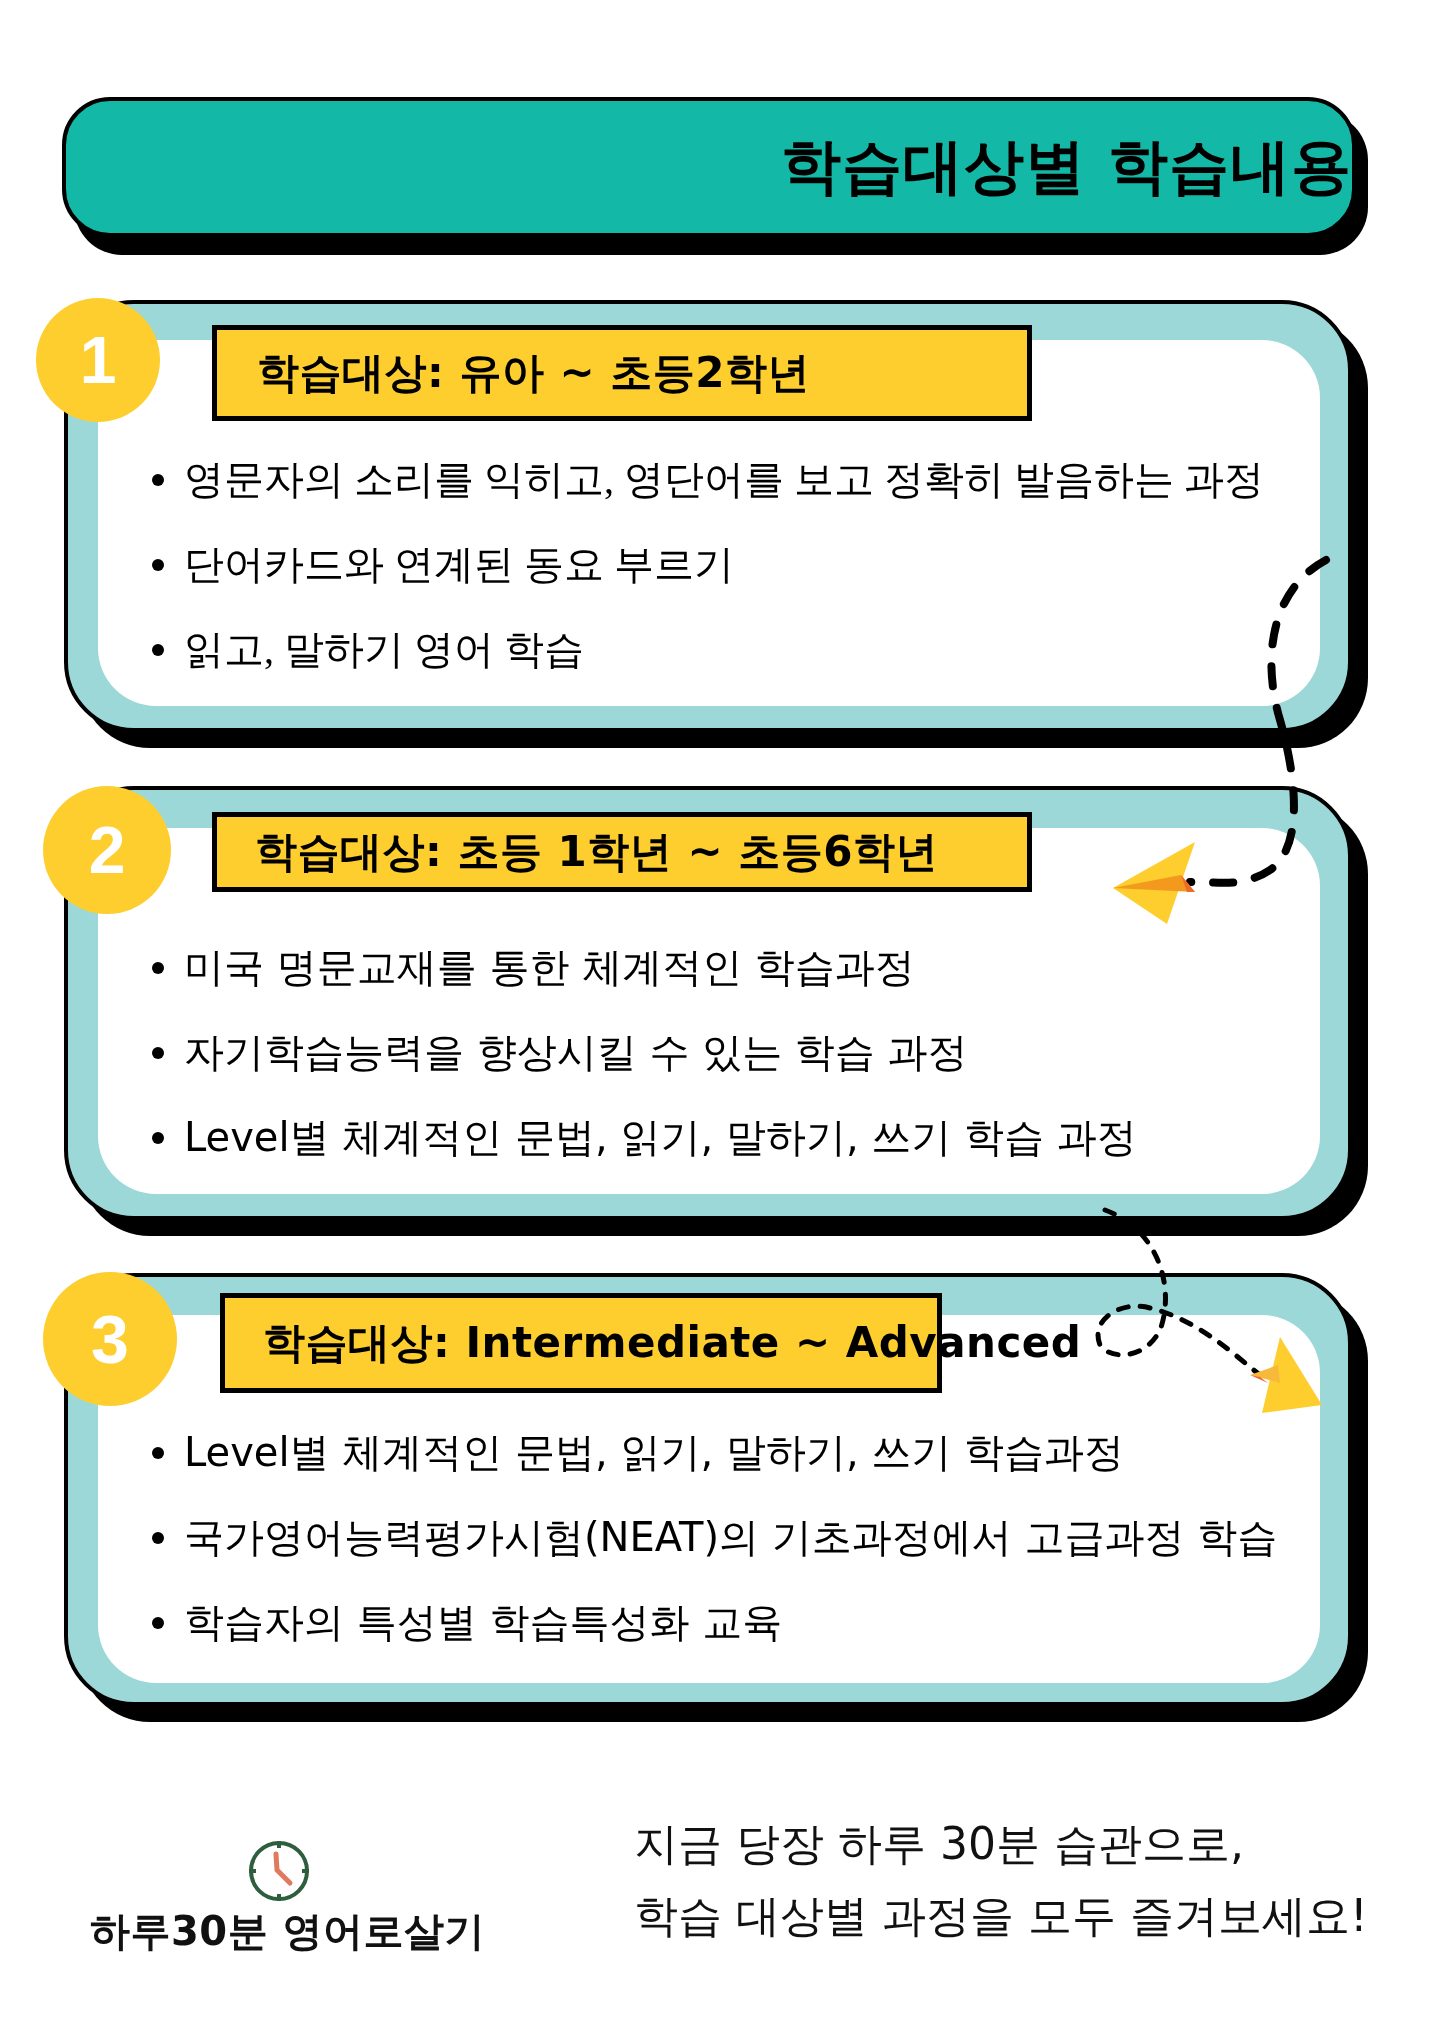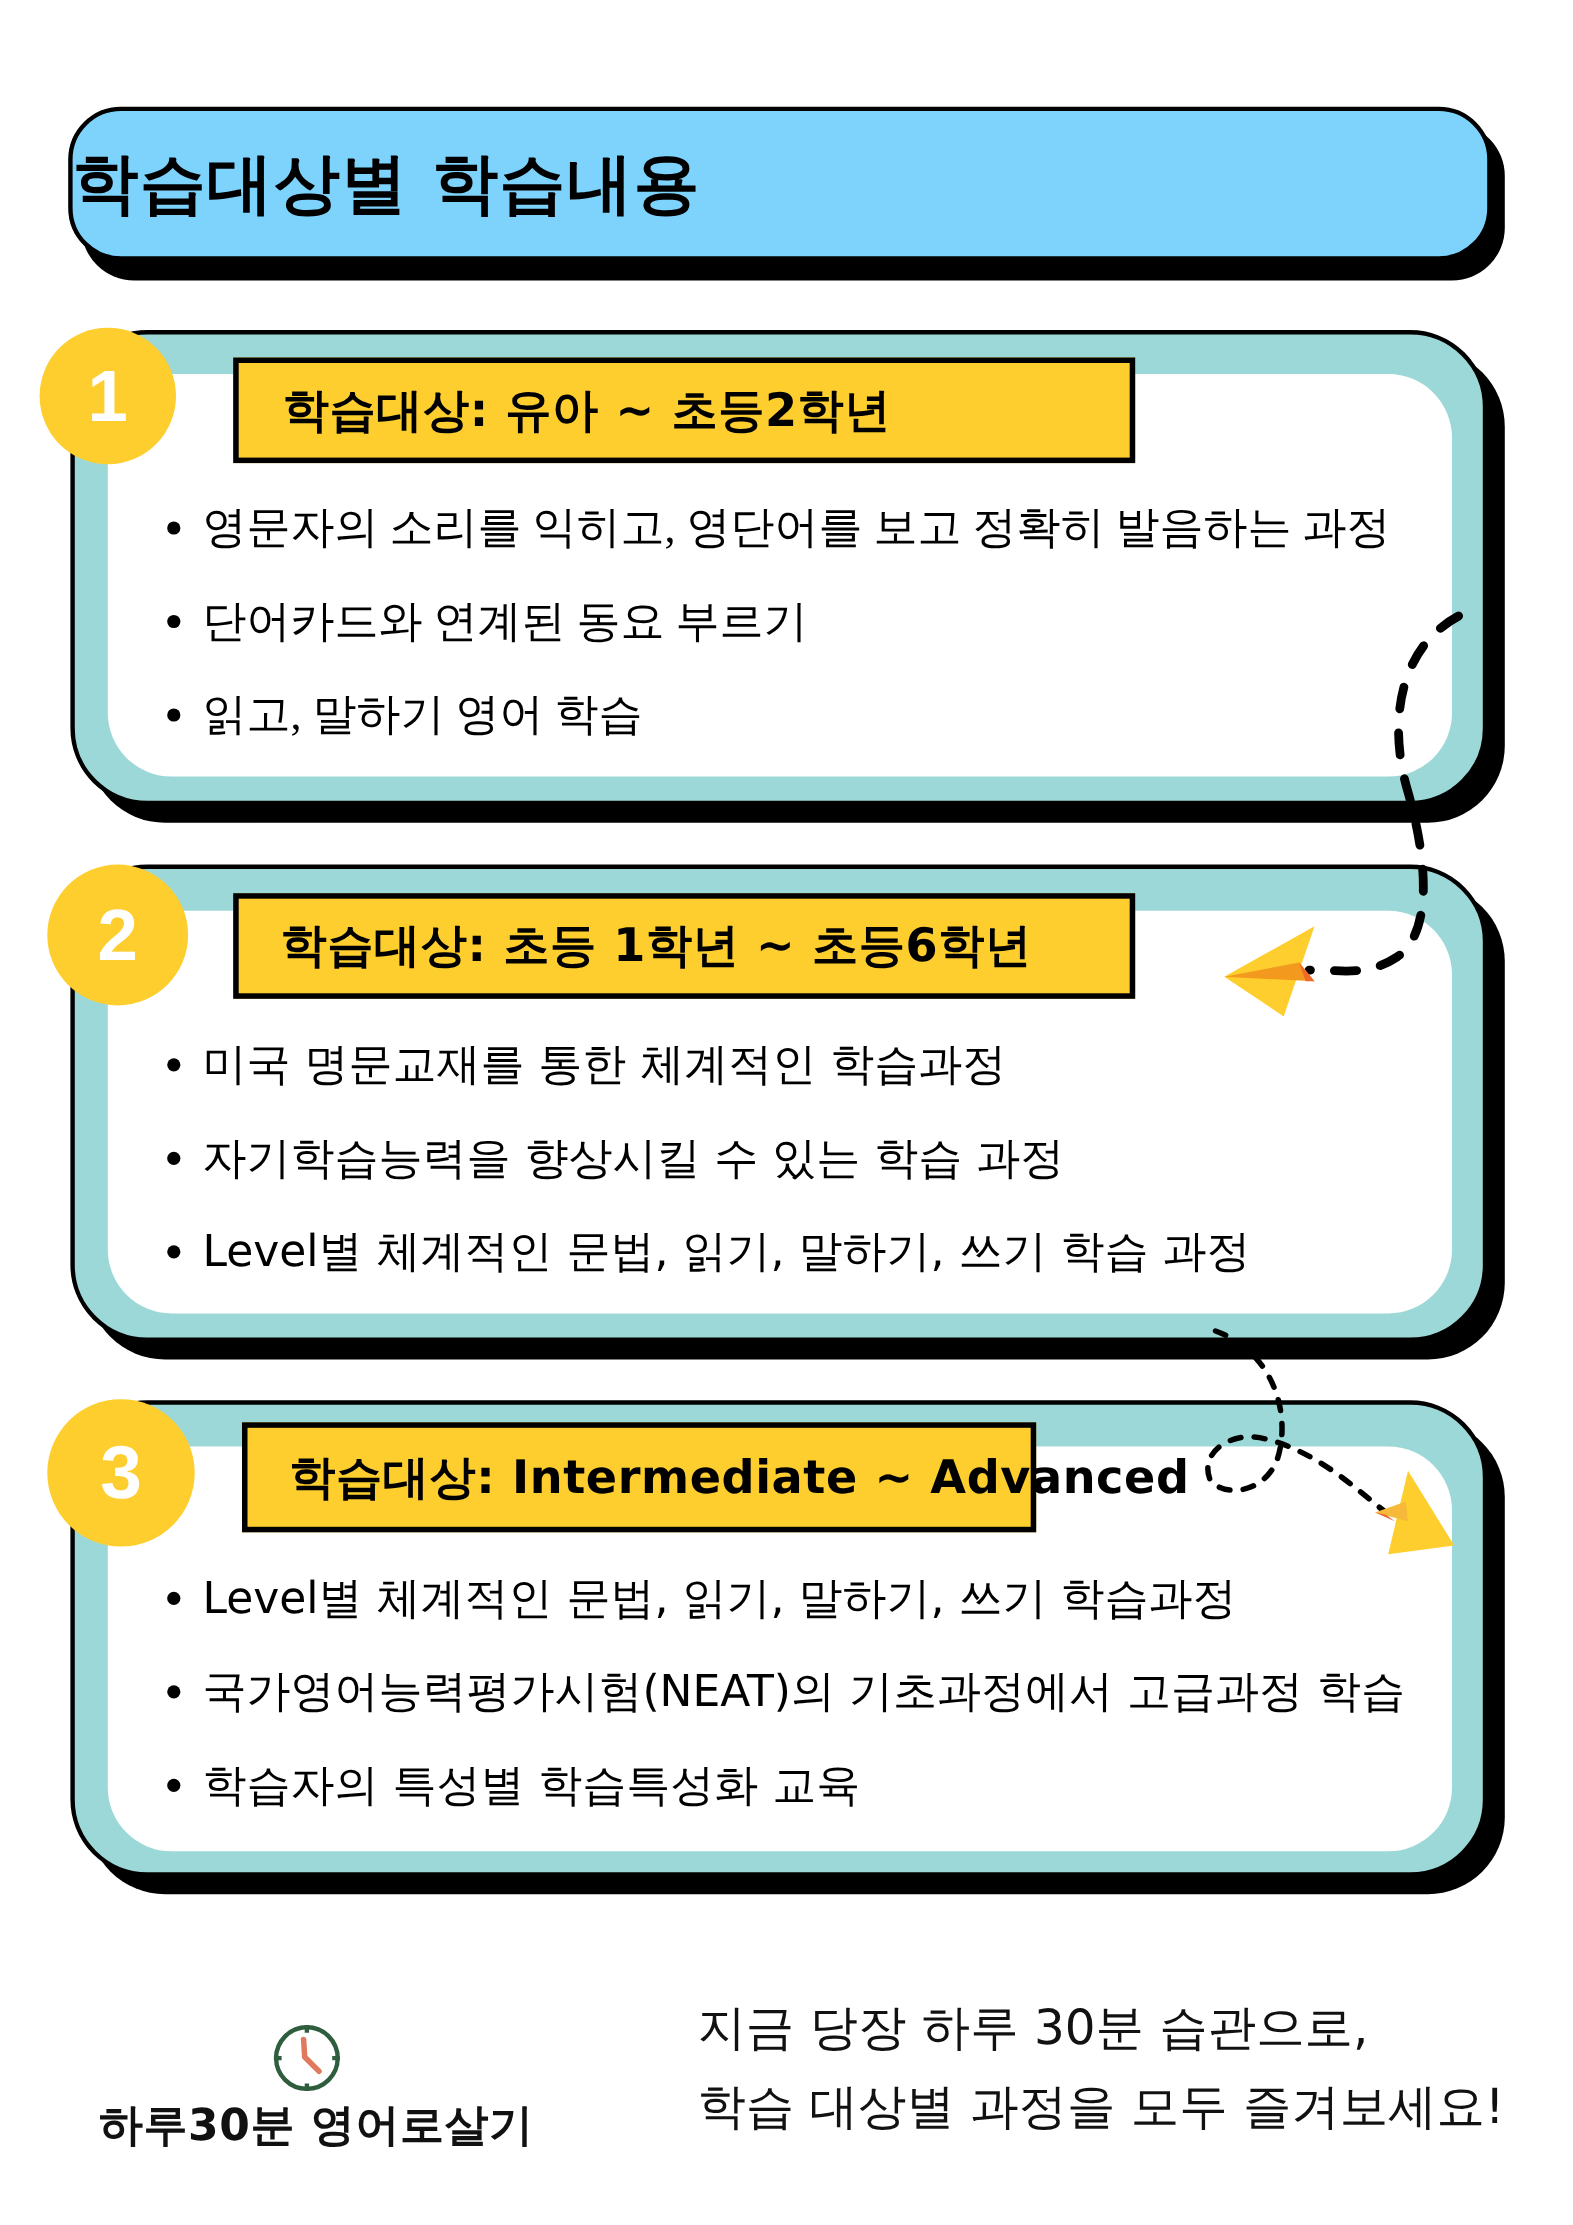--- a/index.html
+++ b/index.html
@@ -5,22 +5,22 @@
   * { box-sizing: border-box; margin: 0; padding: 0; }
   html, body { width: 1430px; height: 2023px; background: #ffffff; overflow: hidden; }
   body { position: relative; font-family: "DejaVu Sans", "Liberation Sans", sans-serif; color: #111; }
 
   .title-shadow {
     position: absolute; left: 74px; top: 112px; width: 1294px; height: 143px;
     background: #000; border-radius: 48px;
   }
   .title-box {
     position: absolute; left: 62px; top: 97px; width: 1294px; height: 140px;
-    background: #7dd3fc; border: 4px solid #000; border-radius: 48px;
-    display: flex; align-items: center; justify-content: flex-start;
+    background: #14b8a6; border: 4px solid #000; border-radius: 48px;
+    display: flex; align-items: center; justify-content: flex-end;
   }
   .title-text { font-size: 60px; font-weight: bold; letter-spacing: 1px; color: #000; }
 
   .card-shadow {
     position: absolute; background: #000; border-radius: 70px;
   }
   .card {
     position: absolute; background: #9DD8D8; border: 4px solid #000; border-radius: 70px;
   }
   .card-inner {
@@ -79,21 +79,21 @@
   <li class="bullet">
       <span class="bullet-dot"></span>
       <span>읽고, 말하기 영어 학습</span>
     </li>
 </ul>
 
 <div class="card-shadow" style="left:80px; top:804px; width:1288px; height:432px;"></div>
 <div class="card" style="left:64px; top:786px; width:1288px; height:434px;"></div>
 <div class="card-inner" style="left:98px; top:828px; width:1222px; height:366px;"></div>
 <div class="num-circle" style="left:43px; top:786px; width:128px; height:128px; font-size:66px;">2</div>
-<div class="label-box" style="left:212px; top:812px; width:820px; height:96px;">
+<div class="label-box" style="left:212px; top:812px; width:820px; height:80px;">
   <span class="label-text">학습대상:  초등 1학년 ~ 초등6학년</span>
 </div>
 <ul class="bullets" style="left:150px; top:925px;">
   <li class="bullet">
       <span class="bullet-dot"></span>
       <span>미국 명문교재를 통한 체계적인 학습과정</span>
     </li>
   <li class="bullet">
       <span class="bullet-dot"></span>
       <span>자기학습능력을 향상시킬 수 있는 학습 과정</span>

